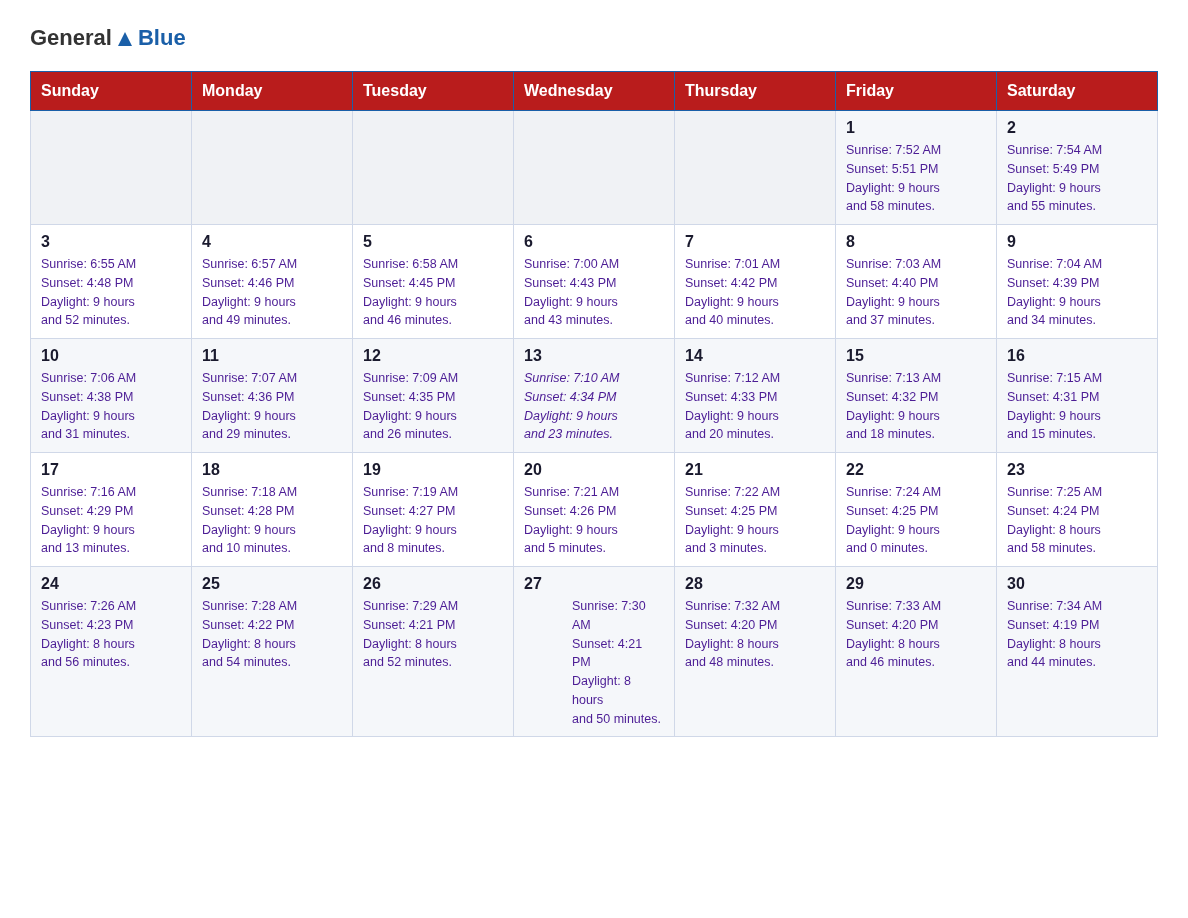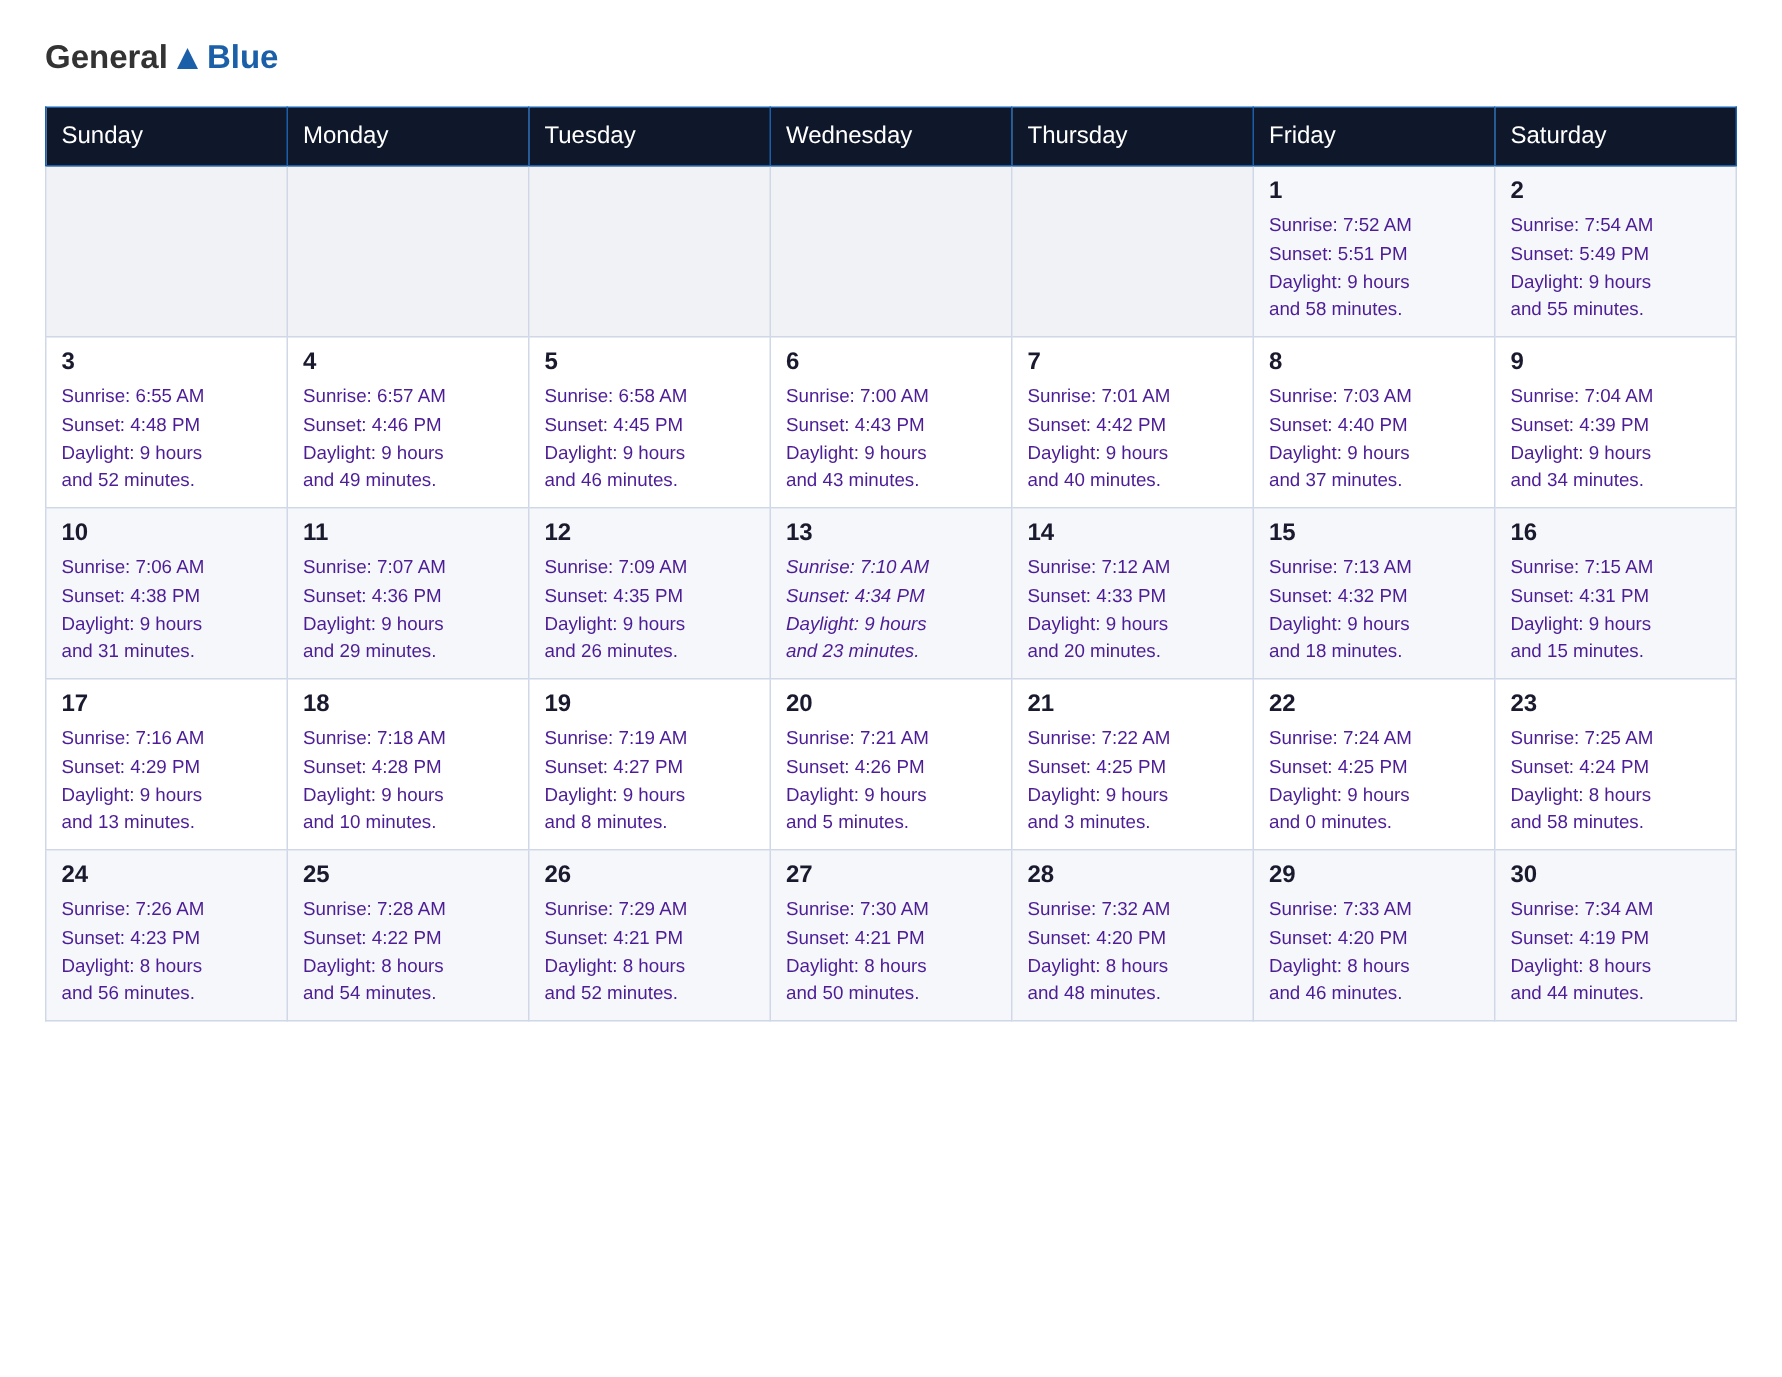--- a/index.html
+++ b/index.html
@@ -53,24 +53,24 @@
       font-size: 22px;
       color: #444;
       margin-top: 4px;
     }
     table {
       width: 100%;
       border-collapse: collapse;
       table-layout: fixed;
     }
     thead tr th {
-      background-color: #0f172a;
+      background-color: #b91c1c;
       color: #ffffff;
       font-size: 16px;
-      font-weight: normal;
+      font-weight: bold;
       padding: 10px 10px;
       text-align: left;
       border: 1px solid #1a5fa8;
     }
     tbody tr td {
       vertical-align: top;
       padding: 8px 10px;
       border: 1px solid #d0d8e8;
       font-size: 13px;
       color: #333;
@@ -330,21 +330,21 @@
         </td>
         <td>
           <span class="day-number">26</span>
           <div class="day-info" style="white-space: pre-line;">Sunrise: 7:29 AM
 Sunset: 4:21 PM
 Daylight: 8 hours
 and 52 minutes.</div>
         </td>
         <td>
           <span class="day-number">27</span>
-          <div class="day-info" style="white-space: pre-line;">Sunrise: 7:30 AM
+          <div class="day-info" style="white-space: pre-line; margin-left: 48px;">Sunrise: 7:30 AM
 Sunset: 4:21 PM
 Daylight: 8 hours
 and 50 minutes.</div>
         </td>
         <td>
           <span class="day-number">28</span>
           <div class="day-info" style="white-space: pre-line;">Sunrise: 7:32 AM
 Sunset: 4:20 PM
 Daylight: 8 hours
 and 48 minutes.</div>

